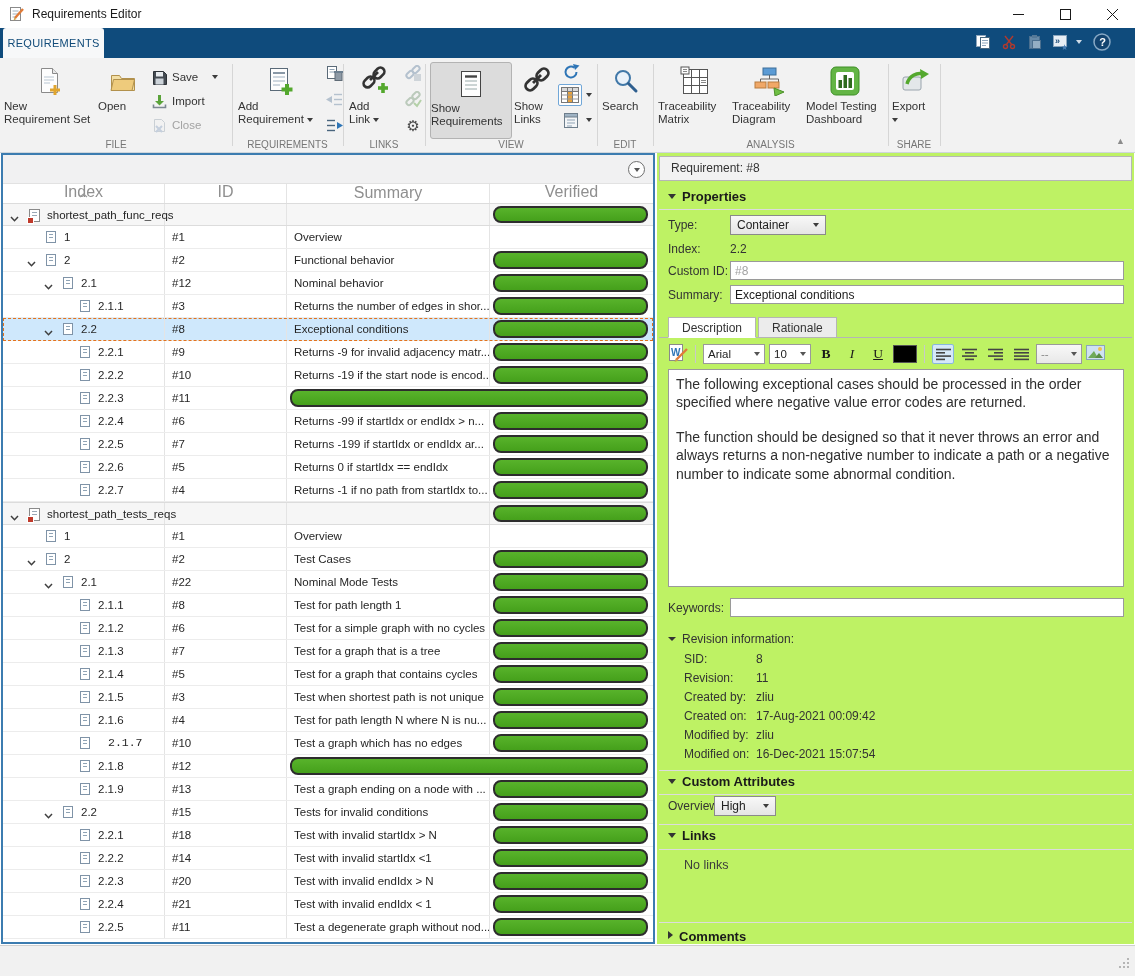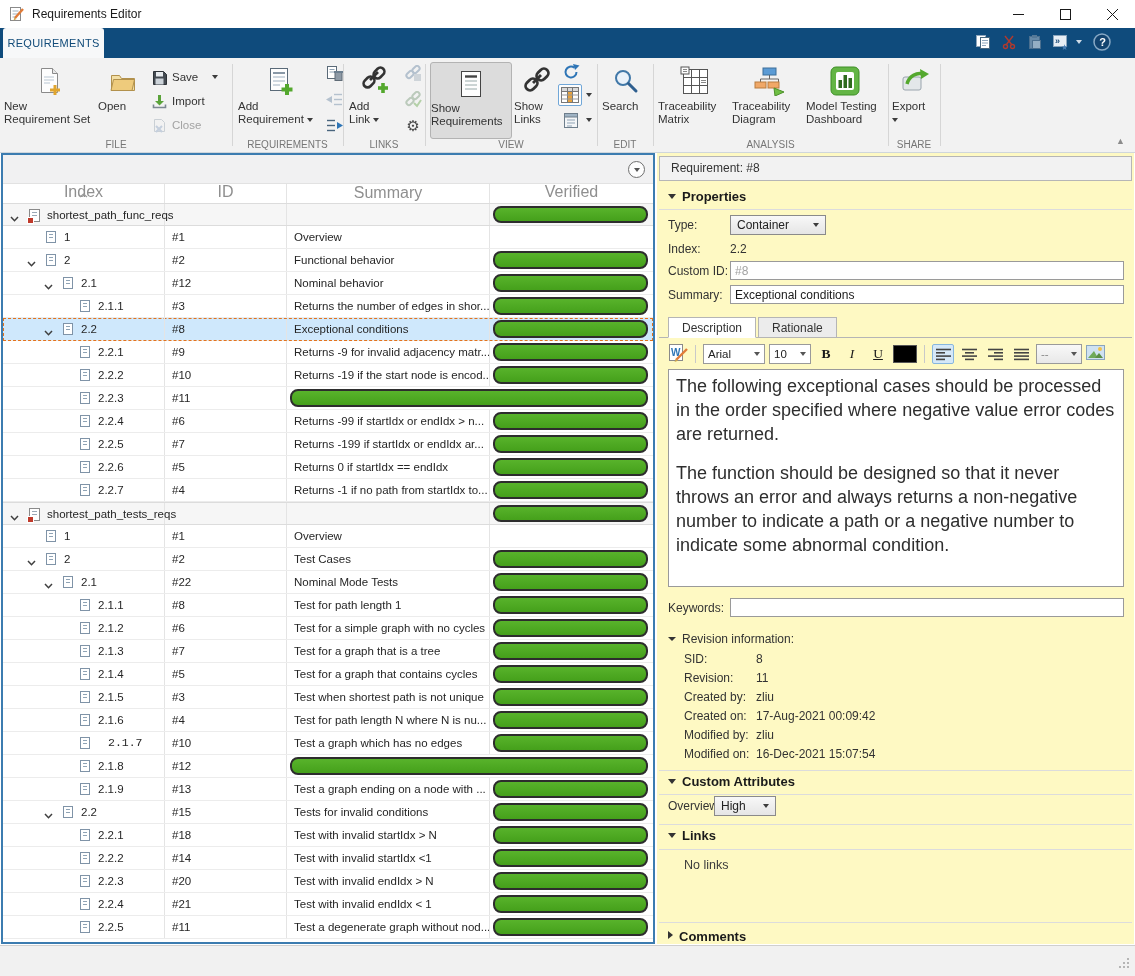--- a/index.html
+++ b/index.html
@@ -61,21 +61,21 @@
   .ricon { position:absolute; top:5px; background:#fff; }
   .icon-req { width:10px; height:12px; border:1px solid #7f93a7; }
   .icon-req::before { content:""; position:absolute; left:2px; right:2px; top:2px; bottom:2px;
      background:repeating-linear-gradient(to bottom,#8fa3b5 0 1px,transparent 1px 3px); }
   .icon-set { width:11px; height:13px; border:1px solid #8a8a8a; position:absolute; }
   .icon-set::before { content:""; position:absolute; left:2px; right:2px; top:2px; bottom:4px;
      background:repeating-linear-gradient(to bottom,#9aa8b6 0 1px,transparent 1px 3px); }
   .icon-set::after { content:""; position:absolute; left:-2px; bottom:-2px; width:5px; height:5px; background:#c03a2b; outline:1px solid #fff; }
   .itext { position:absolute; top:0; line-height:22px; white-space:nowrap; }
   
-  .right-panel { position:absolute; left:657px; top:153px; width:477px; height:791px; background:#fef9c3; font-size:12px; color:#333; }
+  .right-panel { position:absolute; left:657px; top:153px; width:477px; height:791px; background:#bef264; font-size:12px; color:#333; }
   .req-header { position:absolute; left:2px; top:3px; width:473px; height:25px; background:#f2f2f2; border:1px solid #b6b6b6; line-height:23px; padding-left:11px; }
   .sect-title { position:absolute; font-size:13px; font-weight:bold; color:#1a1a1a; }
   .tri { display:inline-block; width:0; height:0; vertical-align:2px; margin-right:6px; }
   .tri.down { border-left:4.5px solid transparent; border-right:4.5px solid transparent; border-top:5px solid #333; }
   .tri.right { border-top:4.5px solid transparent; border-bottom:4.5px solid transparent; border-left:5px solid #333; }
   .hline { position:absolute; left:2px; right:2px; height:1px; background:#dcdcdc; }
   .flabel { position:absolute; left:11px; line-height:20px; }
   .fvalue { position:absolute; line-height:20px; }
   .tinput { position:absolute; left:73px; width:394px; height:19px; border:1px solid #9a9a9a; background:#fff; font-family:"Liberation Sans",sans-serif; font-size:12px; padding:0 4px; color:#1a1a1a; }
   .tinput.ghost { color:#a3a3a3; }
@@ -85,21 +85,21 @@
   .dtab { height:21px; padding:0 13px; display:flex; align-items:center; font-size:12px; border:1px solid #b5b5b5; background:#ececec; color:#333; margin-right:2px; }
   .dtab.active { background:#fff; border-bottom:1px solid #fff; z-index:2; }
   .fmtbar { position:absolute; left:11px; top:189px; height:24px; display:flex; align-items:center; gap:4px; }
   .vsep { width:1px; height:18px; background:#c9c9c9; margin:0 3px; }
   .combo { height:20px; border:1px solid #9a9a9a; background:#fff; display:flex; align-items:center; padding:0 4px; font-size:11.5px; color:#222; }
   .combo .caret { margin-left:auto; border-top-color:#555; }
   .fbtn { width:22px; height:20px; display:flex; align-items:center; justify-content:center; font-family:"Liberation Serif",serif; font-size:13.5px; color:#1a1a1a; }
   .swatch { width:24px; height:18px; background:#000; border:1px solid #555; }
   .alignbtn { width:22px; height:20px; display:flex; align-items:center; justify-content:center; border:1px solid transparent; }
   .alignbtn.active { background:#d5e8f8; border:1px solid #88b7de; border-radius:2px; }
-  .descbox { position:absolute; left:11px; top:216px; width:456px; height:218px; border:1px solid #9a9a9a; background:#fff; padding:5px 7px; font-size:18px; color:#2e2e2e; line-height:1.32; overflow:hidden; }
+  .descbox { position:absolute; left:11px; top:216px; width:456px; height:218px; border:1px solid #9a9a9a; background:#fff; padding:5px 7px; font-size:14px; color:#2e2e2e; line-height:1.32; overflow:hidden; }
   .descbox p + p { margin-top:16px; }
   .rev-row-label { position:absolute; left:27px; line-height:19px; }
   .rev-row-value { position:absolute; left:99px; line-height:19px; }
   .rev-title { position:absolute; left:11px; line-height:18px; color:#333; }
   .nolinks { position:absolute; left:27px; font-size:12.5px; color:#3c3c3c; }
   
   .statusbar { position:absolute; left:0; top:945px; width:1135px; height:31px; background:#f1f1f1; border-top:1px solid #cfcfcf; }
   .grip { position:absolute; right:5px; bottom:4px; }
 </style>
 </head>

